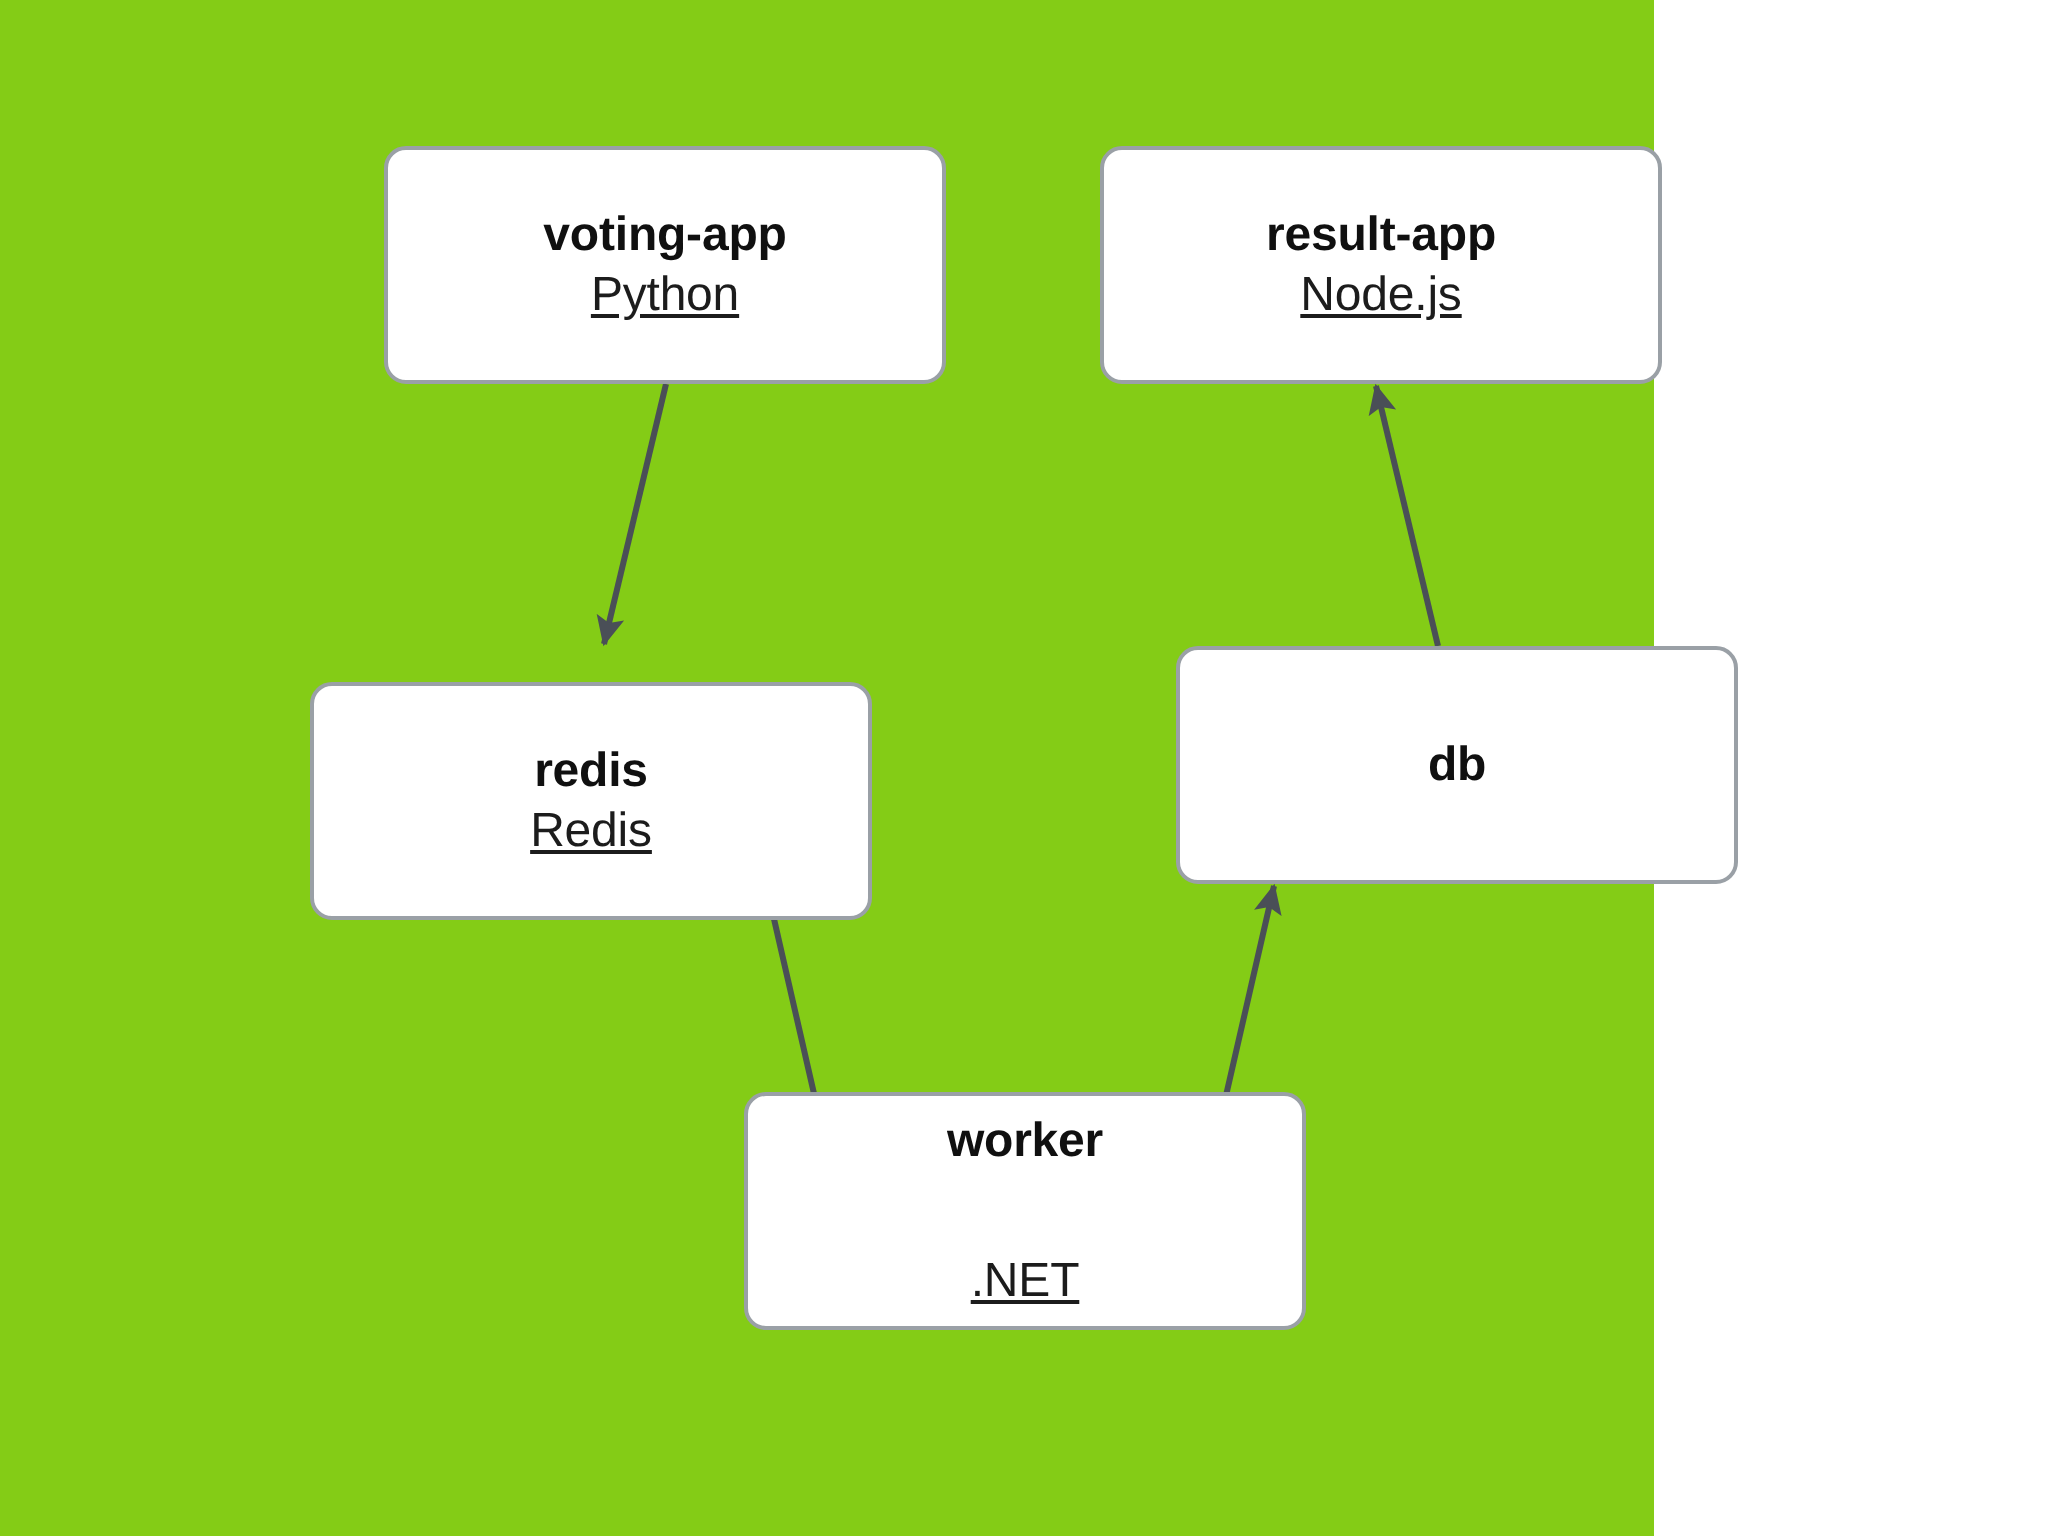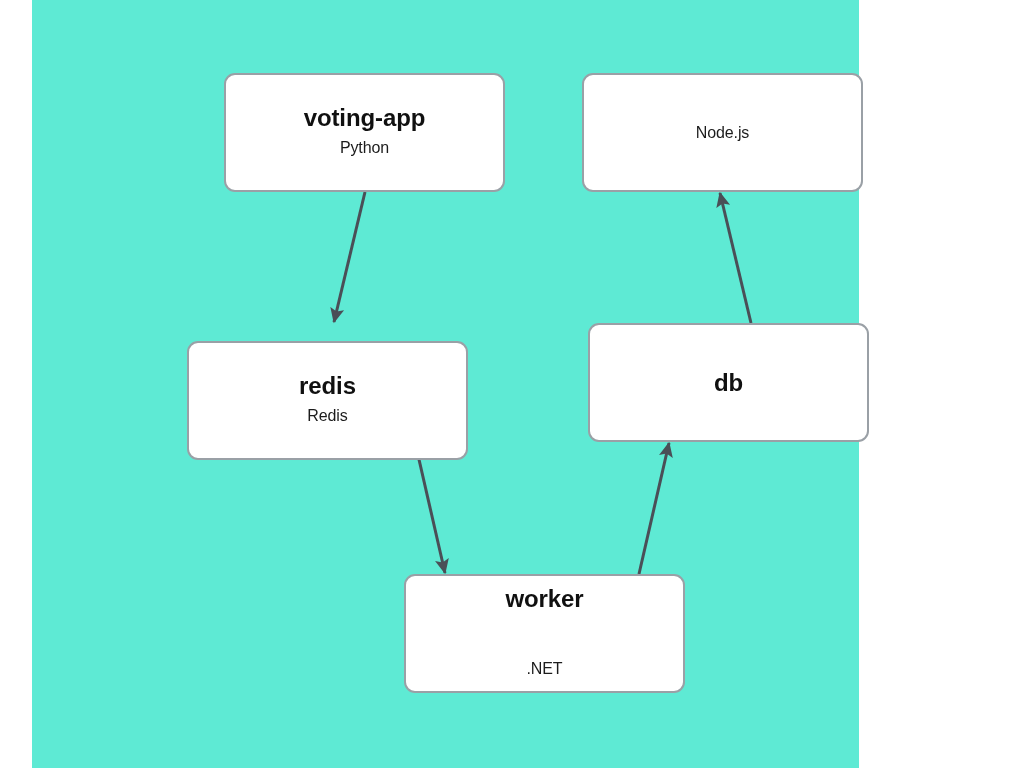--- a/index.html
+++ b/index.html
@@ -11,22 +11,21 @@
   body {
     width: 1024px;
     height: 768px;
     overflow: hidden;
     font-family: "Liberation Sans", sans-serif;
   }
   #diagram-root {
     position: relative;
     width: 827px;
     height: 768px;
-    background: #5eead4;
-    margin-left: 32px;
+    background: #84cc16;
   }
   #edge-layer {
     position: absolute;
     left: 0;
     top: 0;
     width: 1024px;
     height: 768px;
   }
   .node {
     position: absolute;
@@ -43,31 +42,32 @@
     z-index: 2;
   }
   .node-title {
     font-size: 24px;
     font-weight: bold;
     color: #101010;
     line-height: 30px;
     letter-spacing: -0.1px;
   }
   .node-subtitle {
-    font-size: 16px;
+    font-size: 24px;
     font-weight: normal;
     color: #1c1c1c;
     line-height: 30px;
     letter-spacing: -0.1px;
+    text-decoration: underline;
   }
   #node-voting-app { left: 192px; top: 73px; }
   #node-result-app { left: 550px; top: 73px; }
   #node-redis      { left: 155px; top: 341px; }
-  #node-db         { left: 556px; top: 323px; }
-  #node-worker     { left: 372px; top: 574px; gap: 40px; }
+  #node-db         { left: 588px; top: 323px; }
+  #node-worker     { left: 372px; top: 546px; gap: 40px; }
 </style>
 </head>
 <body>
 
 <div id="diagram-root">
 
   <svg id="edge-layer" viewBox="0 0 1024 768" width="1024" height="768" xmlns="http://www.w3.org/2000/svg">
     <defs>
       <marker id="arrowhead" markerWidth="5.2" markerHeight="5.2" refX="4.6" refY="2.6" orient="auto" markerUnits="strokeWidth">
         <path d="M0,0.25 L5,2.6 L0,4.95 L1.0,2.6 Z" fill="#4a4f57"></path>
@@ -82,20 +82,21 @@
 
     <line class="edge" x1="719" y1="323" x2="688" y2="193" stroke="#4a4f57" stroke-width="3" stroke-linecap="butt" marker-end="url(#arrowhead)"></line>
   </svg>
 
   <div class="node" id="node-voting-app">
     <div class="node-title">voting-app</div>
     <div class="node-subtitle">Python</div>
   </div>
 
   <div class="node" id="node-result-app">
+    <div class="node-title">result-app</div>
     <div class="node-subtitle">Node.js</div>
   </div>
 
   <div class="node" id="node-redis">
     <div class="node-title">redis</div>
     <div class="node-subtitle">Redis</div>
   </div>
 
   <div class="node" id="node-db">
     <div class="node-title">db</div>

